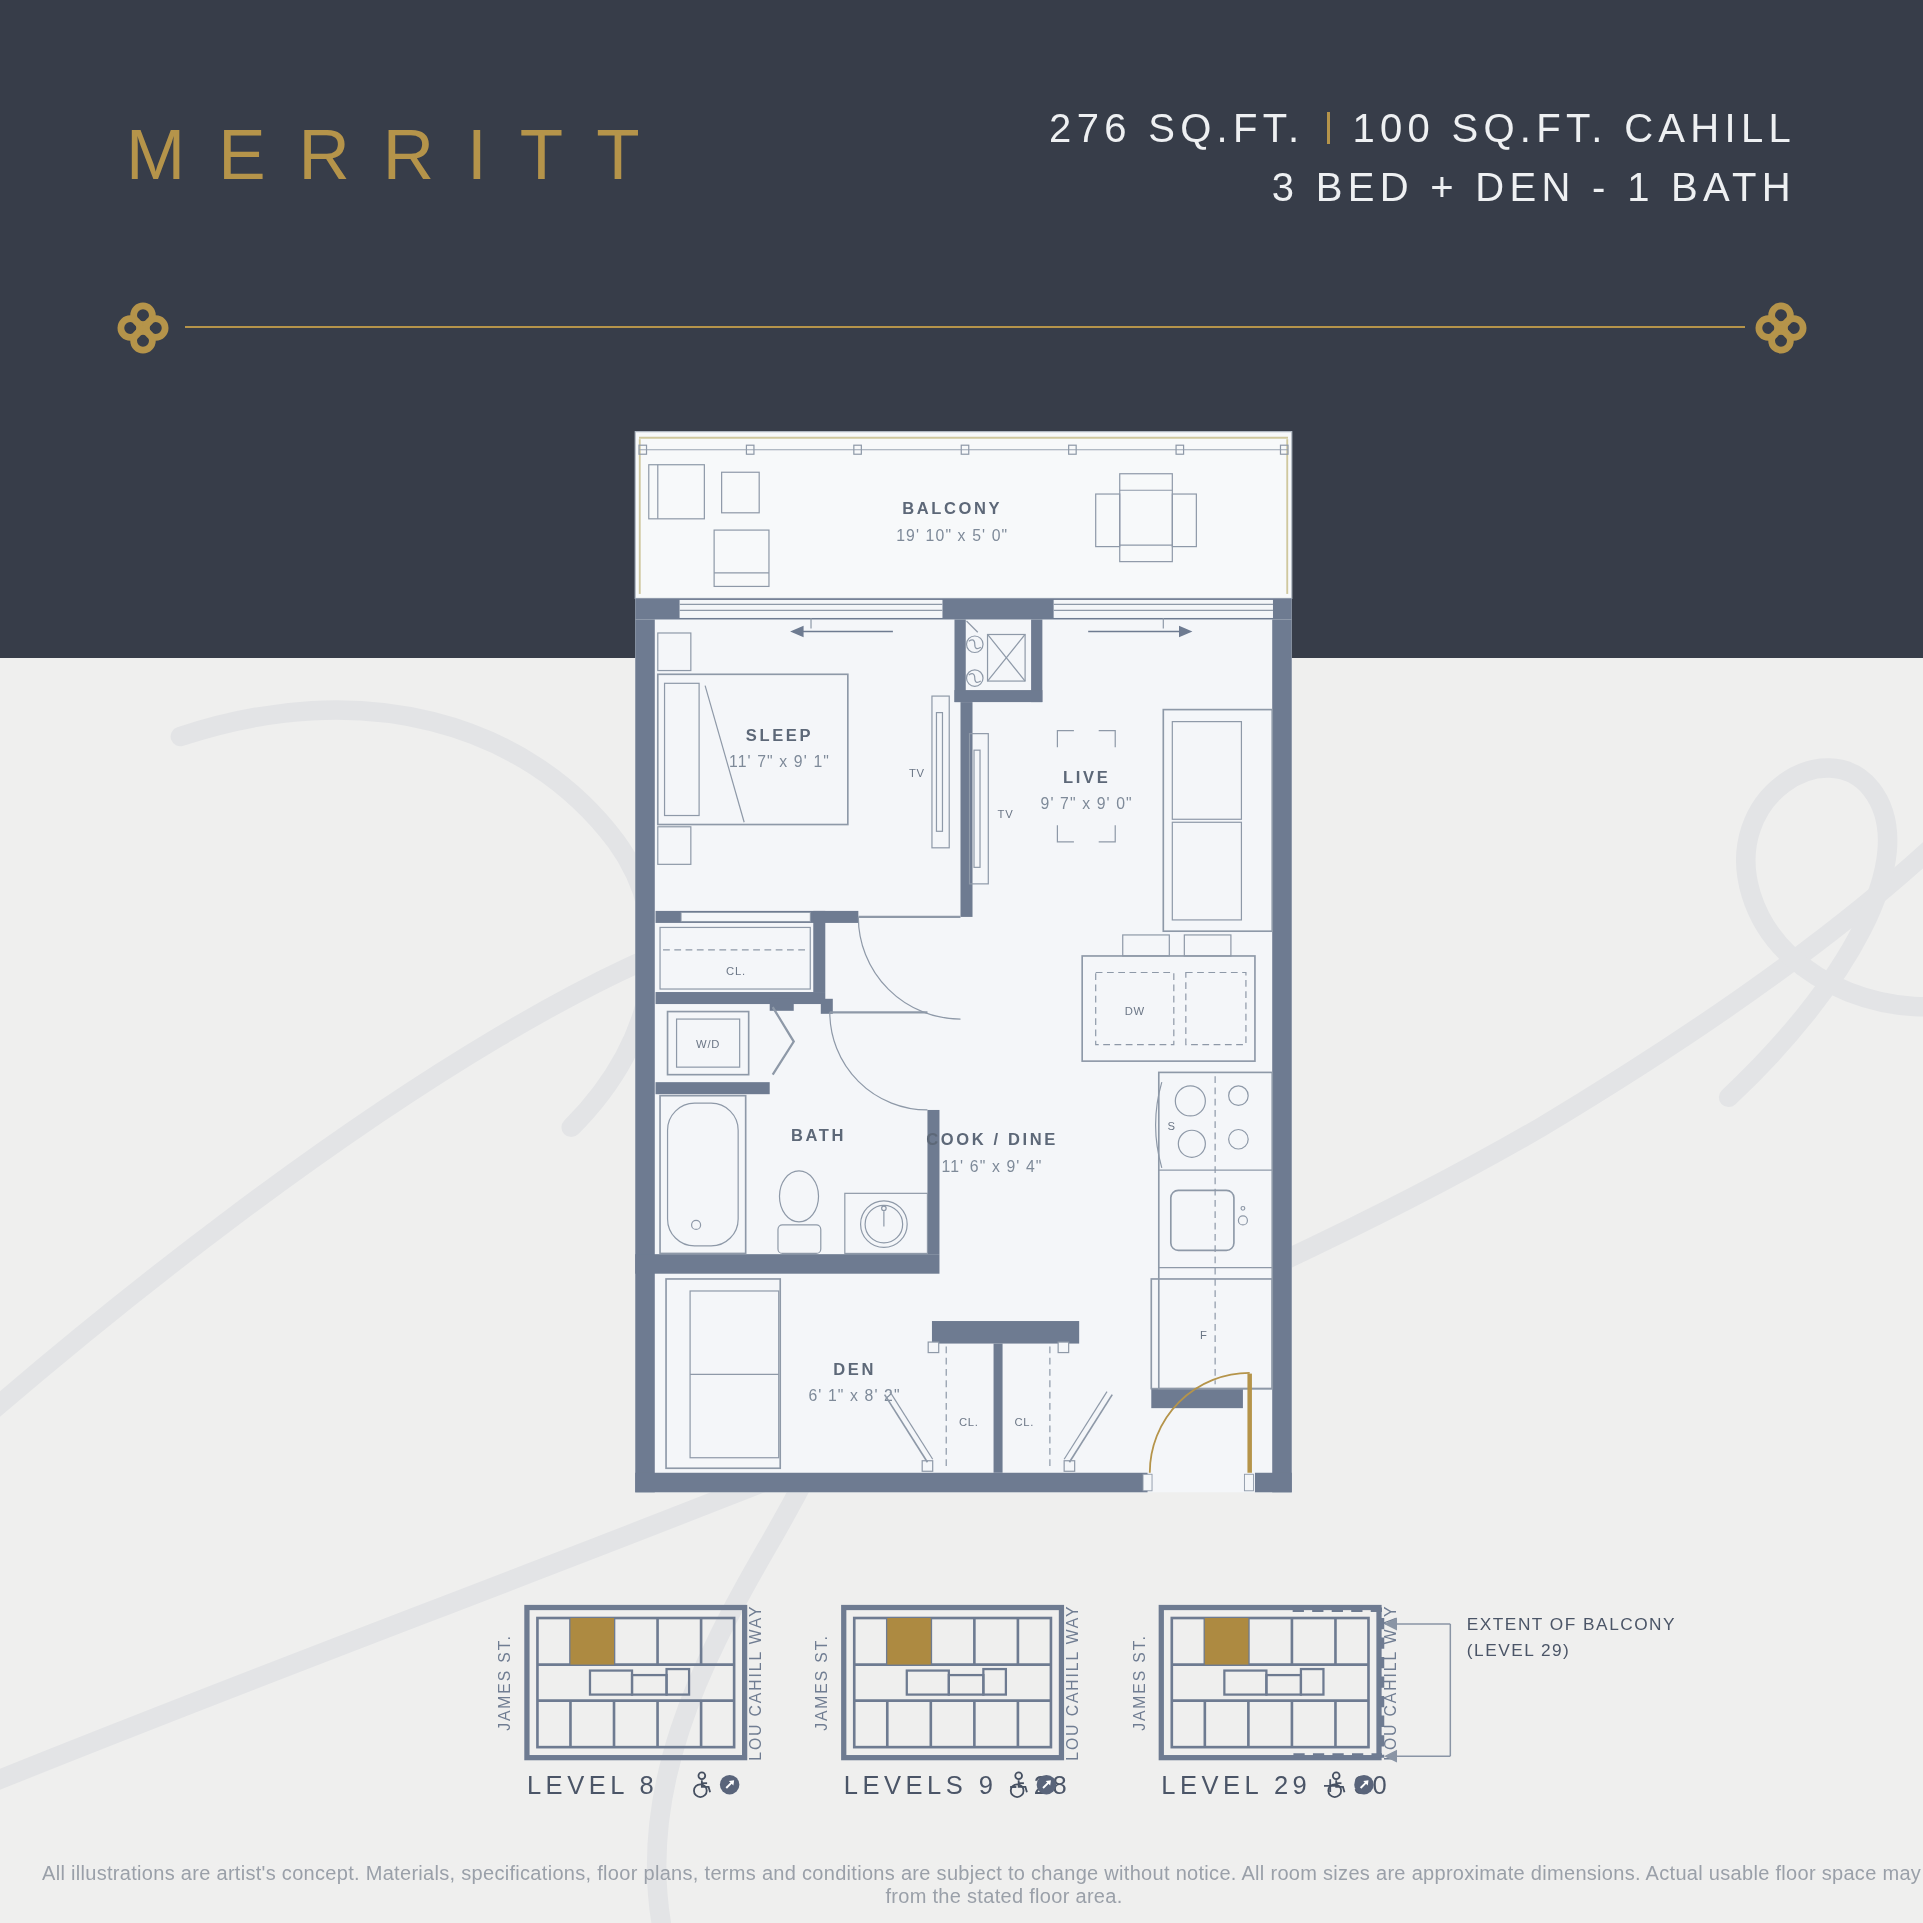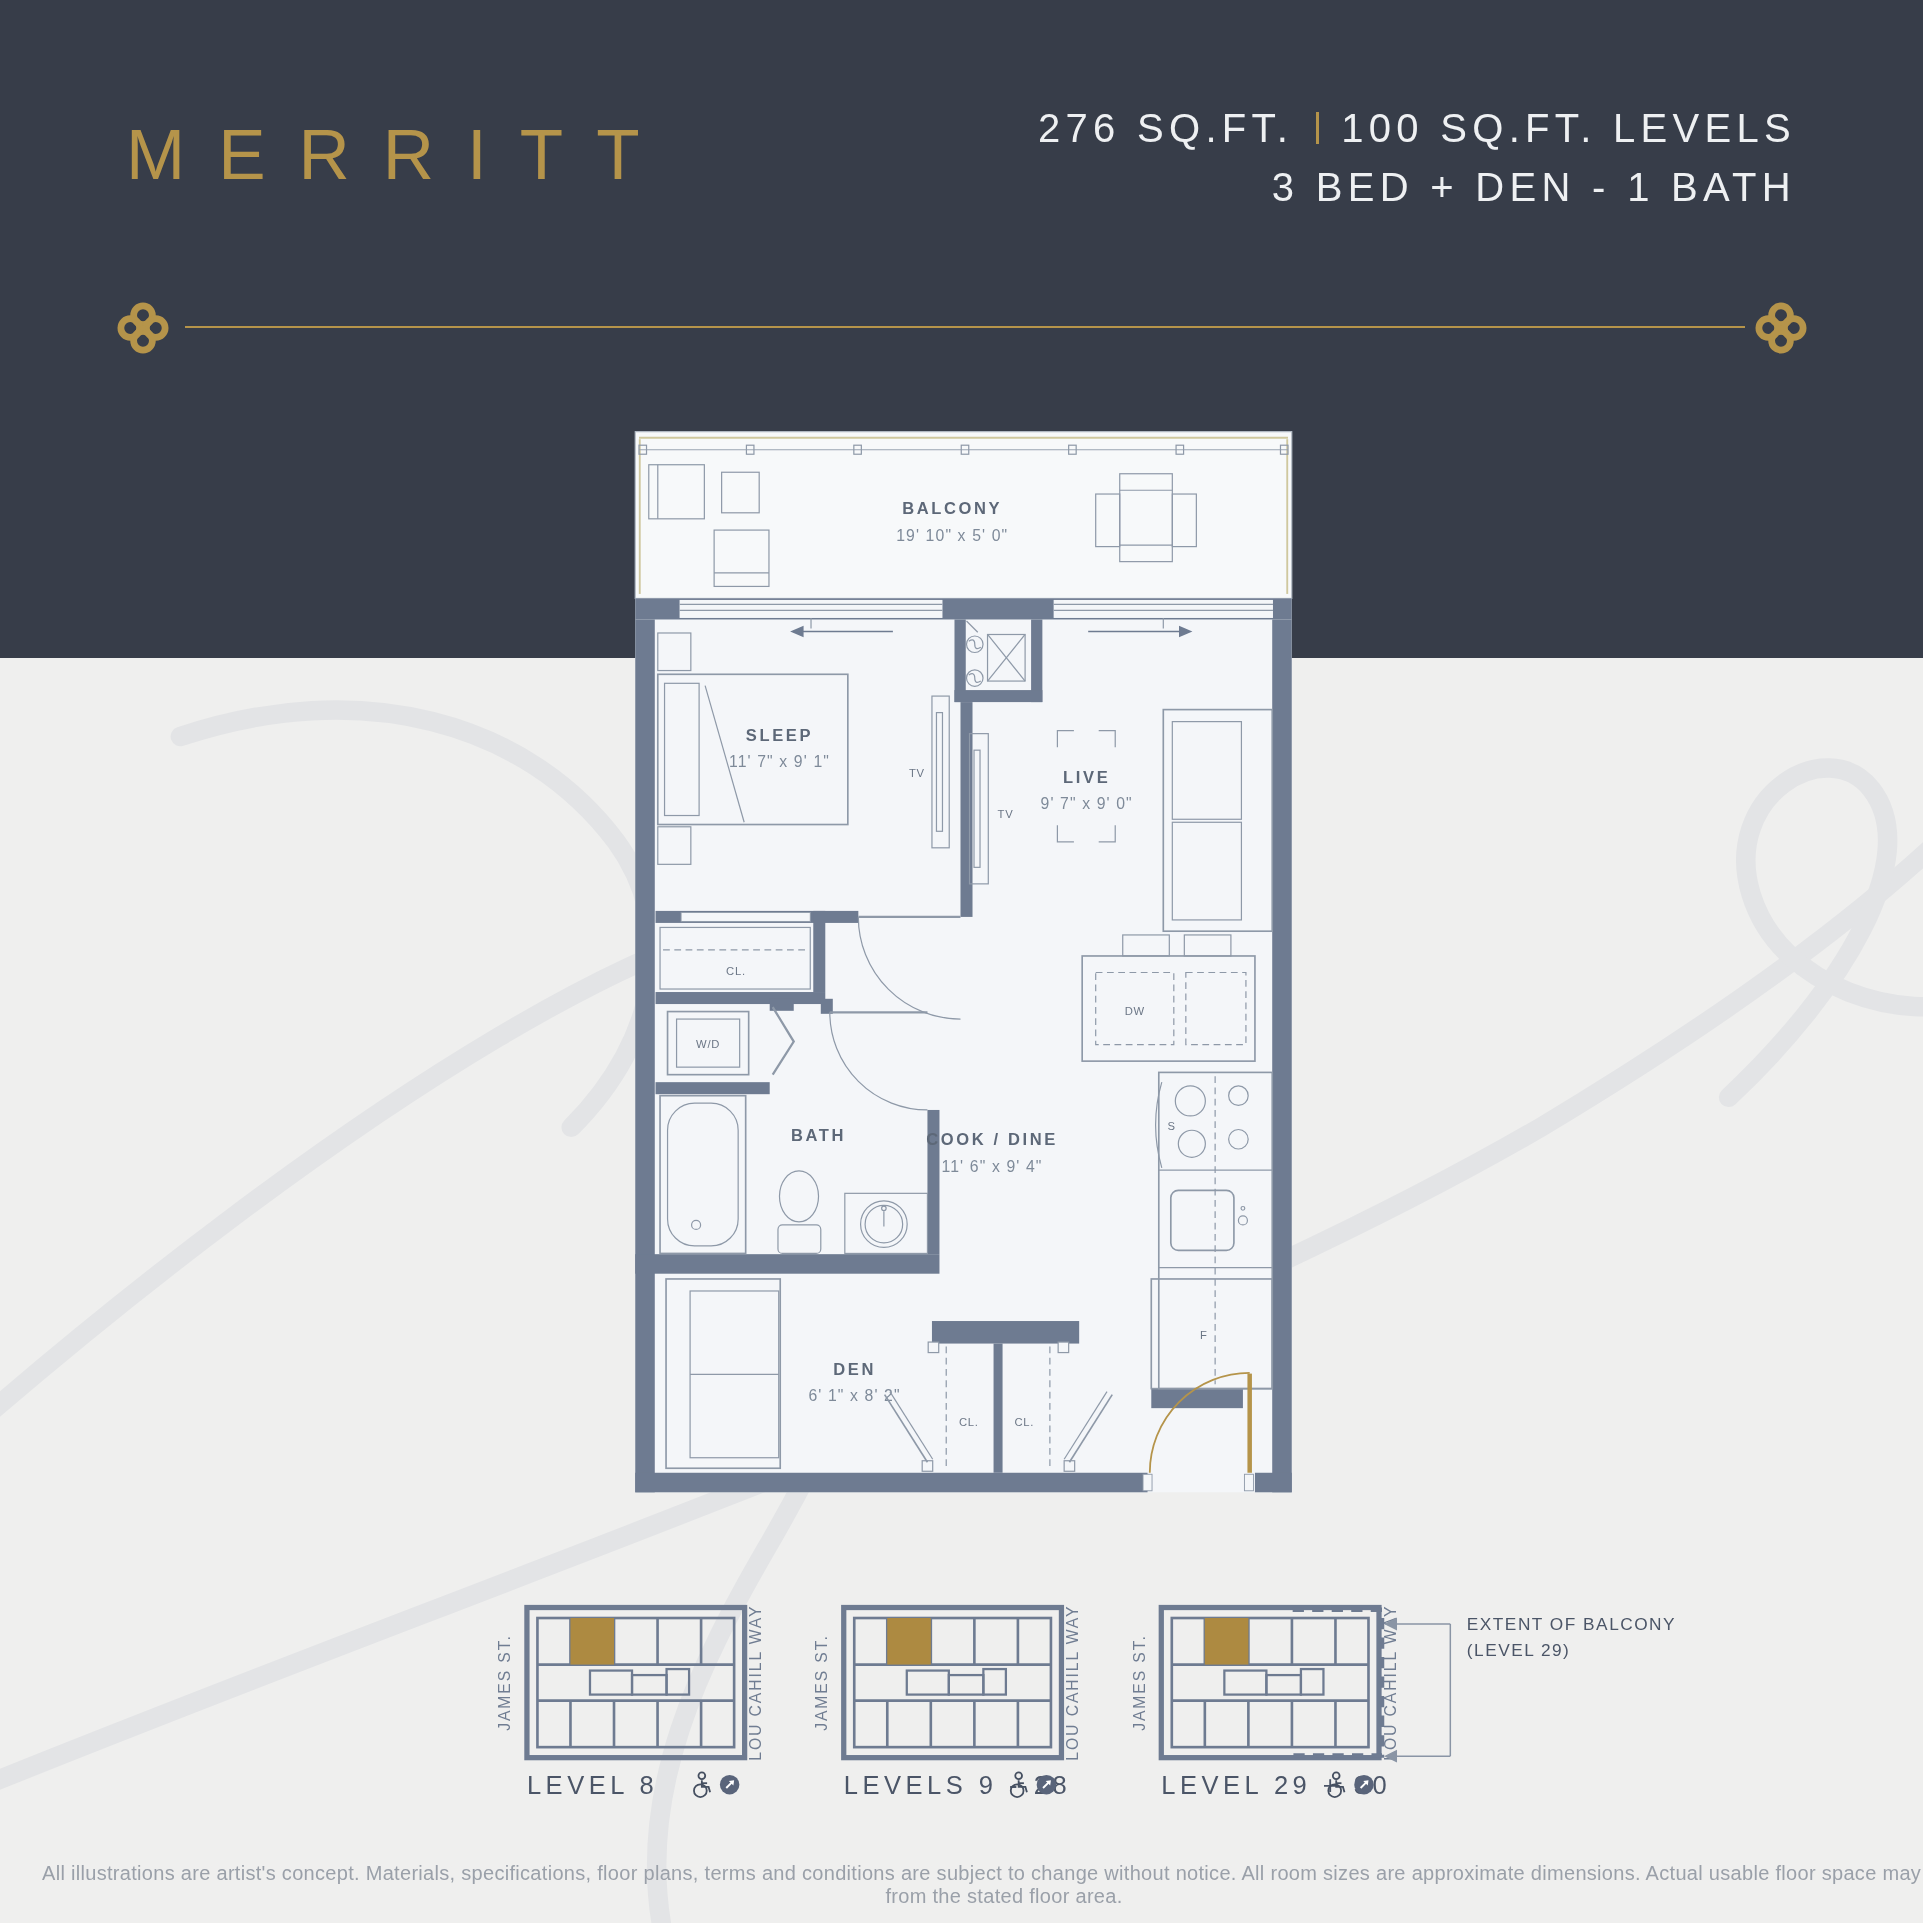--- a/index.html
+++ b/index.html
@@ -53,21 +53,21 @@
     <path d="M 240,980 C 480,900 700,960 820,1120 C 900,1230 880,1380 760,1500"></path>
     <path d="M -60,1920 C 420,1500 980,1130 1165,1230 C 1330,1320 1240,1680 1020,2060 C 930,2215 850,2380 880,2560"></path>
     <path d="M -80,2400 C 600,2120 1500,1820 2050,1500 C 2350,1320 2520,1180 2620,1080"></path>
     <path d="M 2300,1460 C 2450,1320 2560,1140 2490,1050 C 2430,975 2290,1060 2330,1190 C 2370,1320 2540,1360 2620,1330"></path>
   </g>
 </svg>
 
 <div id="header">
   <h1 class="unit-title">MERRITT</h1>
   <div class="stats">
-    <div><span>276 SQ.FT.</span><span class="sep"></span><span>100 SQ.FT. LEVELS</span></div>
+    <div><span>276 SQ.FT.</span><span class="sep"></span><span>100 SQ.FT. CAHILL</span></div>
     <div>3 BED + DEN - 1 BATH</div>
   </div>
   <svg class="orn left" viewBox="-40 -40 80 80">
     <g fill="none" stroke="#b5944a" stroke-width="9">
       <circle cx="0" cy="-17" r="12.5"></circle>
         <circle cx="17" cy="0" r="12.5"></circle>
       <circle cx="0" cy="17" r="12.5"></circle>
         <circle cx="-17" cy="0" r="12.5"></circle>
     </g>
     <circle cx="0" cy="0" r="4" fill="#b5944a"></circle>

